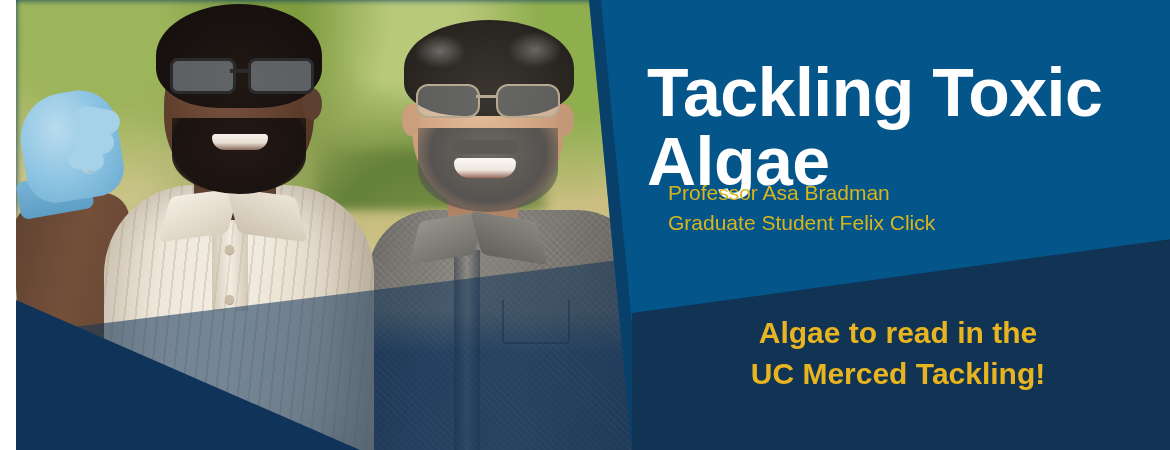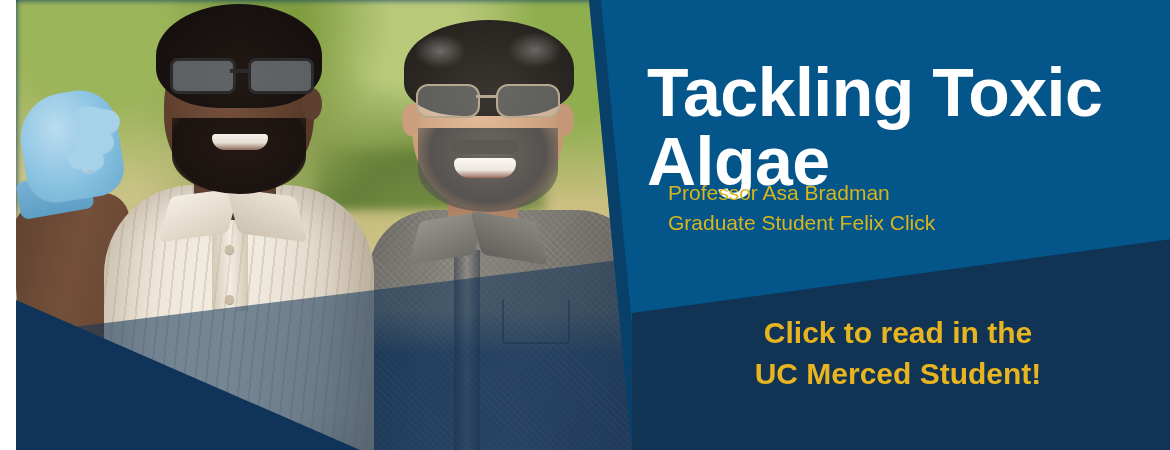--- a/index.html
+++ b/index.html
@@ -364,17 +364,17 @@
   <div class="navy-wedge"></div>
 
   <h1 class="headline">Tackling Toxic Algae</h1>
 
   <div class="subline">
     <div>Professor Asa Bradman</div>
     <div>Graduate Student Felix Click</div>
   </div>
 
   <div class="cta">
-    <div>Click to read in the</div>
-    <div>UC Merced Student!</div>
+    <div>Algae to read in the</div>
+    <div>UC Merced Tackling!</div>
   </div>
 
 </div>
 
 </body></html>

